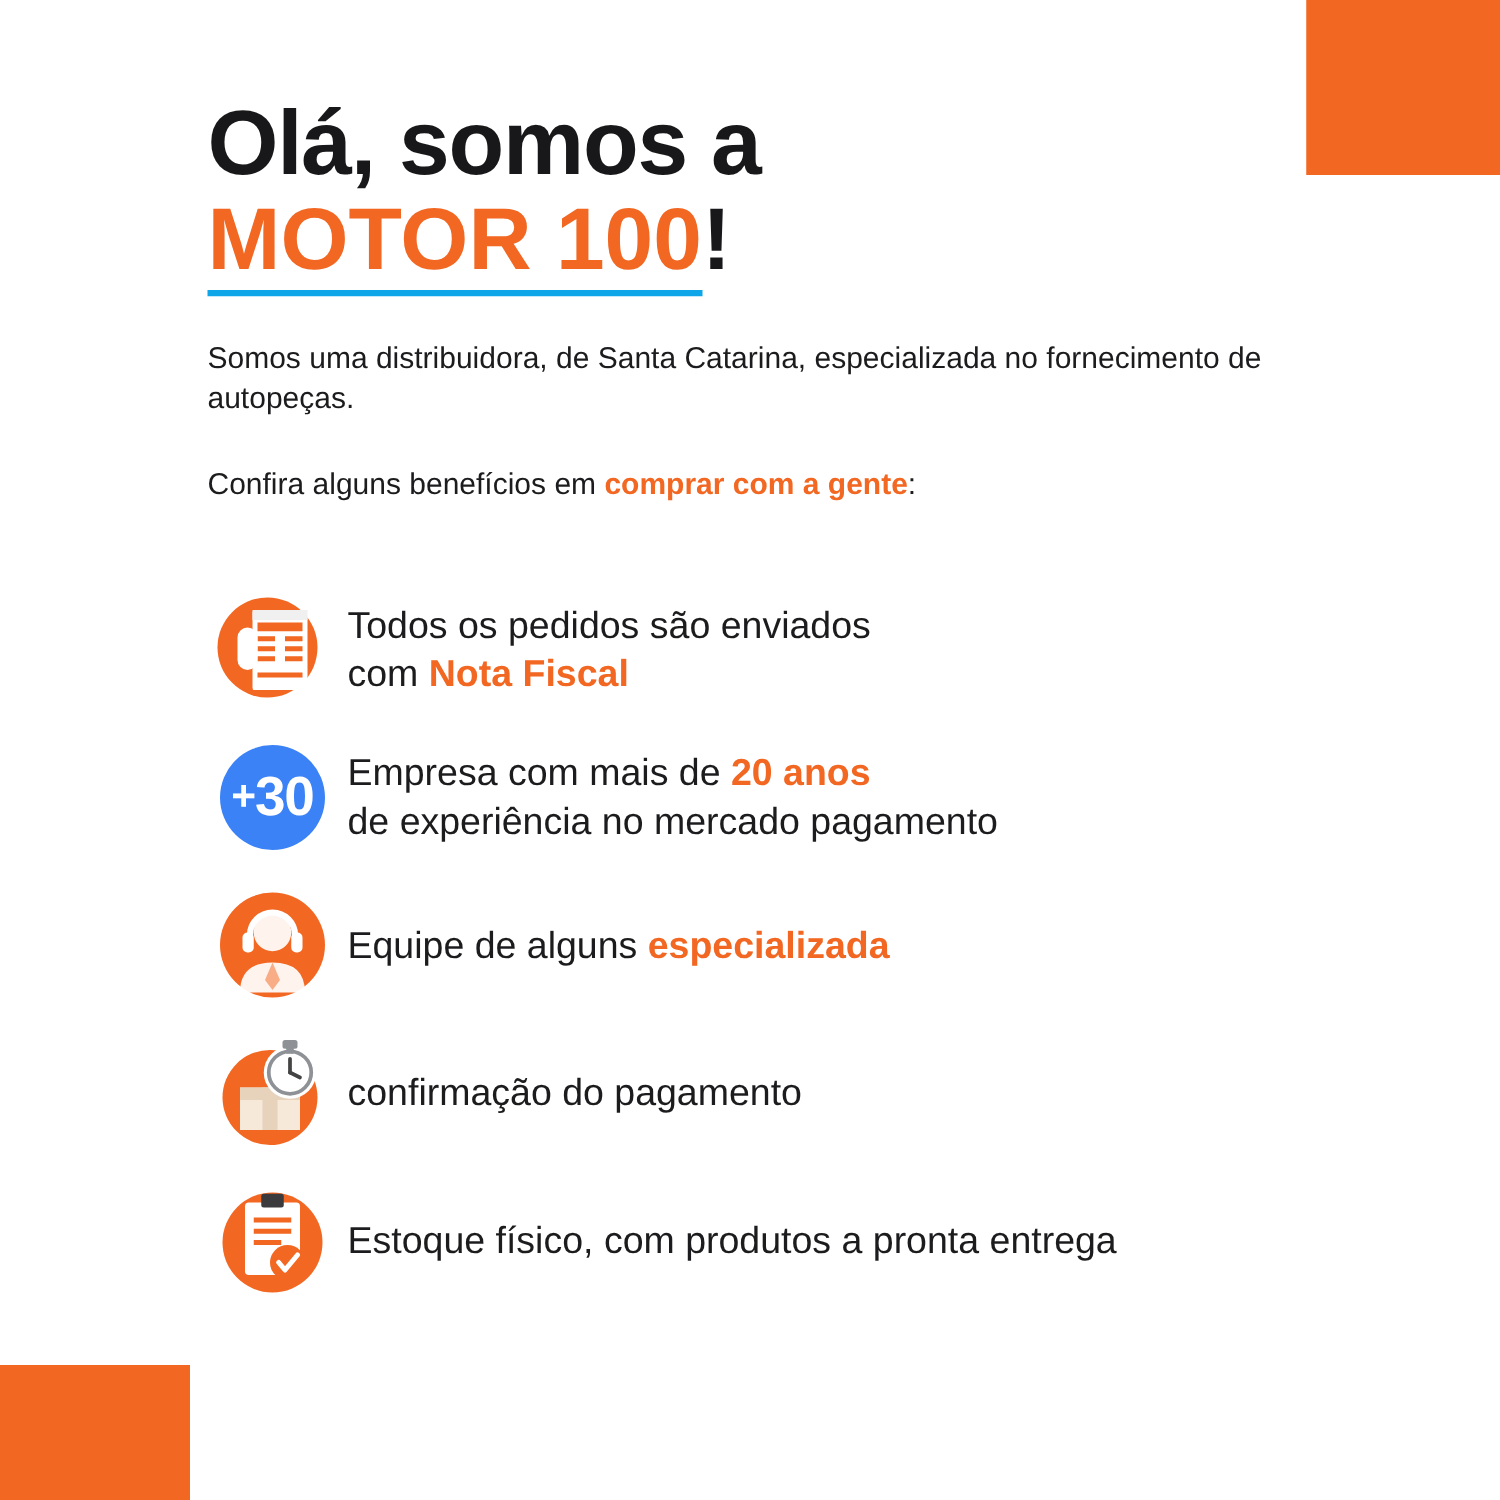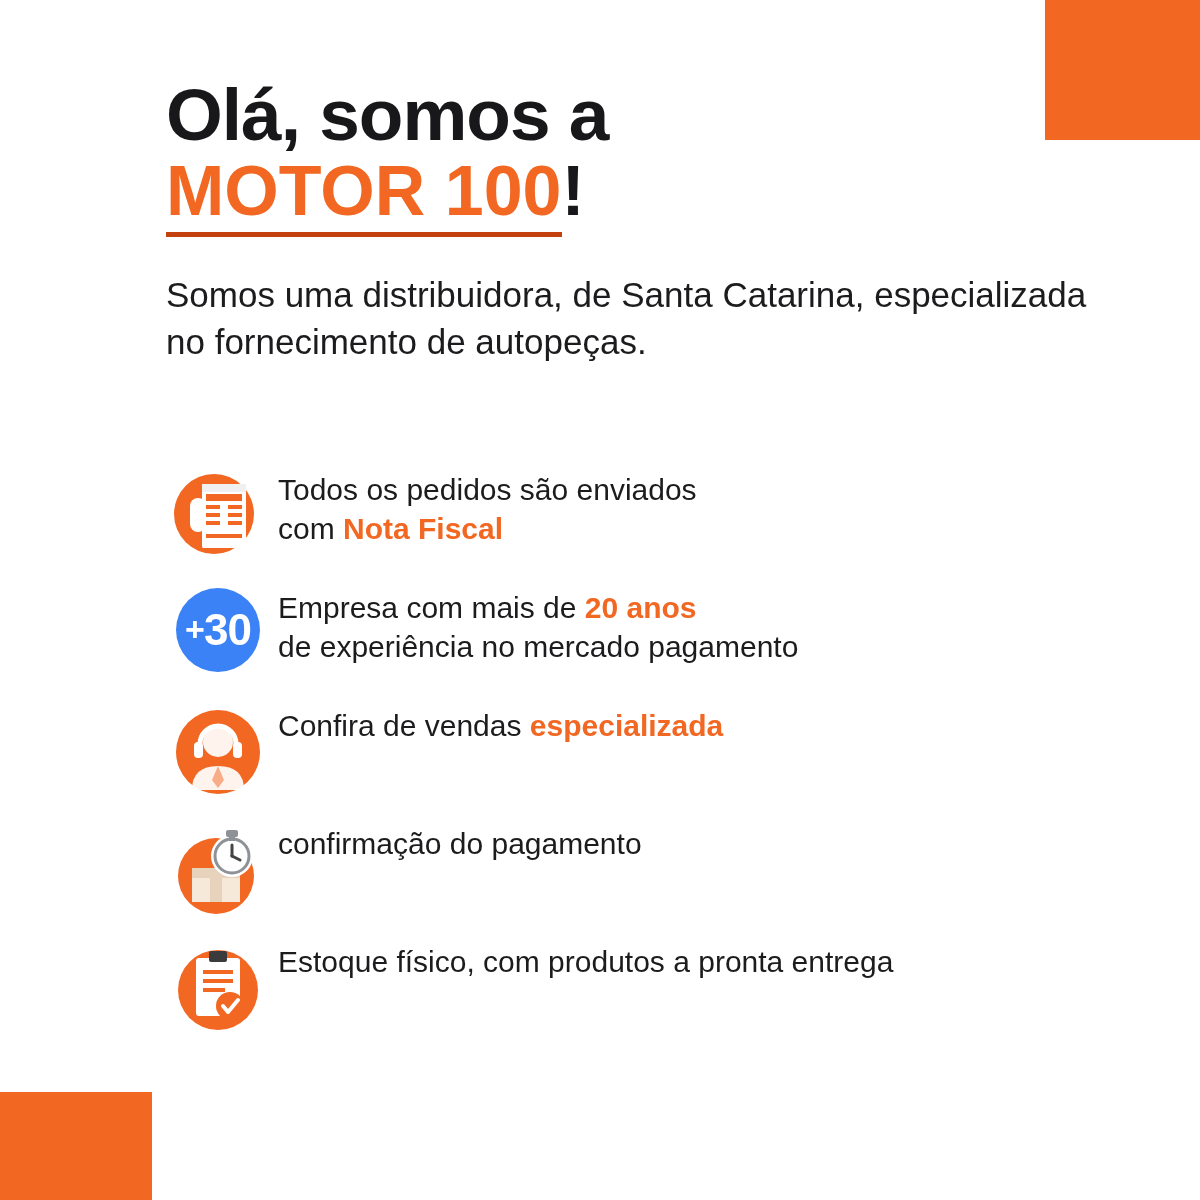--- a/index.html
+++ b/index.html
@@ -52,27 +52,27 @@
     font-size: 70px;
     font-weight: bold;
     color: #18181a;
     letter-spacing: 0px;
     line-height: 1.05;
     margin: 0;
     white-space: nowrap;
   }
   .headline-2 .brand {
     color: #f26722;
-    border-bottom: 5px solid #c2410c;
+    border-bottom: 5px solid #0ea5e9;
     padding-bottom: 2px;
   }
 
   
   .para {
-    font-size: 35px;
+    font-size: 24px;
     color: #1c1c1e;
     line-height: 1.36;
     margin: 42px 0 0 0;
     font-weight: 400;
   }
   .para.second {
     margin-top: 36px;
   }
   .hl {
     color: #f26722;
@@ -81,21 +81,21 @@
 
   
   .benefits {
     position: absolute;
     left: 166px;
     top: 470px;
     width: 980px;
   }
   .benefit {
     display: flex;
-    align-items: flex-start;
+    align-items: center;
     margin-bottom: 18px;
     min-height: 100px;
   }
   .benefit .icon-wrap {
     width: 104px;
     flex: 0 0 104px;
     display: flex;
     align-items: center;
     justify-content: center;
   }
@@ -146,20 +146,21 @@
 
 <div class="content">
   <h1 class="headline-1">Olá, somos a</h1>
   <h1 class="headline-2"><span class="brand">MOTOR 100</span><span>!</span></h1>
 
   <p class="para">
     <span class="line">Somos uma distribuidora, de Santa Catarina,</span>
     <span class="line">especializada no fornecimento de autopeças.</span>
   </p>
 
+  <p class="para second"><span>Confira alguns benefícios em </span><span class="hl">comprar com a gente</span><span>:</span></p>
 </div>
 
 <div class="benefits">
 
   <div class="benefit">
     <div class="icon-wrap">
       <svg width="92" height="92" viewBox="0 0 92 92" aria-hidden="true">
         <circle cx="42" cy="44" r="40" fill="#f26722"></circle>
         <rect x="30" y="14" width="44" height="64" rx="2" fill="#ffffff"></rect>
         <rect x="30" y="14" width="44" height="8" fill="#f0f0f0"></rect>
@@ -199,21 +200,21 @@
         <circle cx="46" cy="46" r="42" fill="#f26722"></circle>
         <circle cx="46" cy="36" r="15" fill="#ffffff" opacity="0.92"></circle>
         <path d="M20 84 q0 -24 26 -24 q26 0 26 24 z" fill="#ffffff" opacity="0.92"></path>
         <path d="M28 38 a18 18 0 0 1 36 0" stroke="#ffffff" stroke-width="5" fill="none"></path>
         <rect x="22" y="36" width="9" height="16" rx="4" fill="#ffffff"></rect>
         <rect x="61" y="36" width="9" height="16" rx="4" fill="#ffffff"></rect>
         <path d="M46 60 l-6 14 l6 8 l6 -8 z" fill="#f26722" opacity="0.5"></path>
       </svg>
     </div>
     <div class="text">
-      <span class="line"><span>Confira de vendas </span><span class="hl">especializada</span></span>
+      <span class="line"><span>Equipe de alguns </span><span class="hl">especializada</span></span>
     </div>
   </div>
 
   <div class="benefit">
     <div class="icon-wrap">
       <svg width="96" height="96" viewBox="0 0 96 96" aria-hidden="true">
         <circle cx="46" cy="52" r="38" fill="#f26722"></circle>
         <rect x="22" y="44" width="48" height="34" fill="#f7e9da"></rect>
         <rect x="22" y="44" width="48" height="10" fill="#e7d2bb"></rect>
         <rect x="40" y="44" width="12" height="34" fill="#e7d2bb"></rect>

